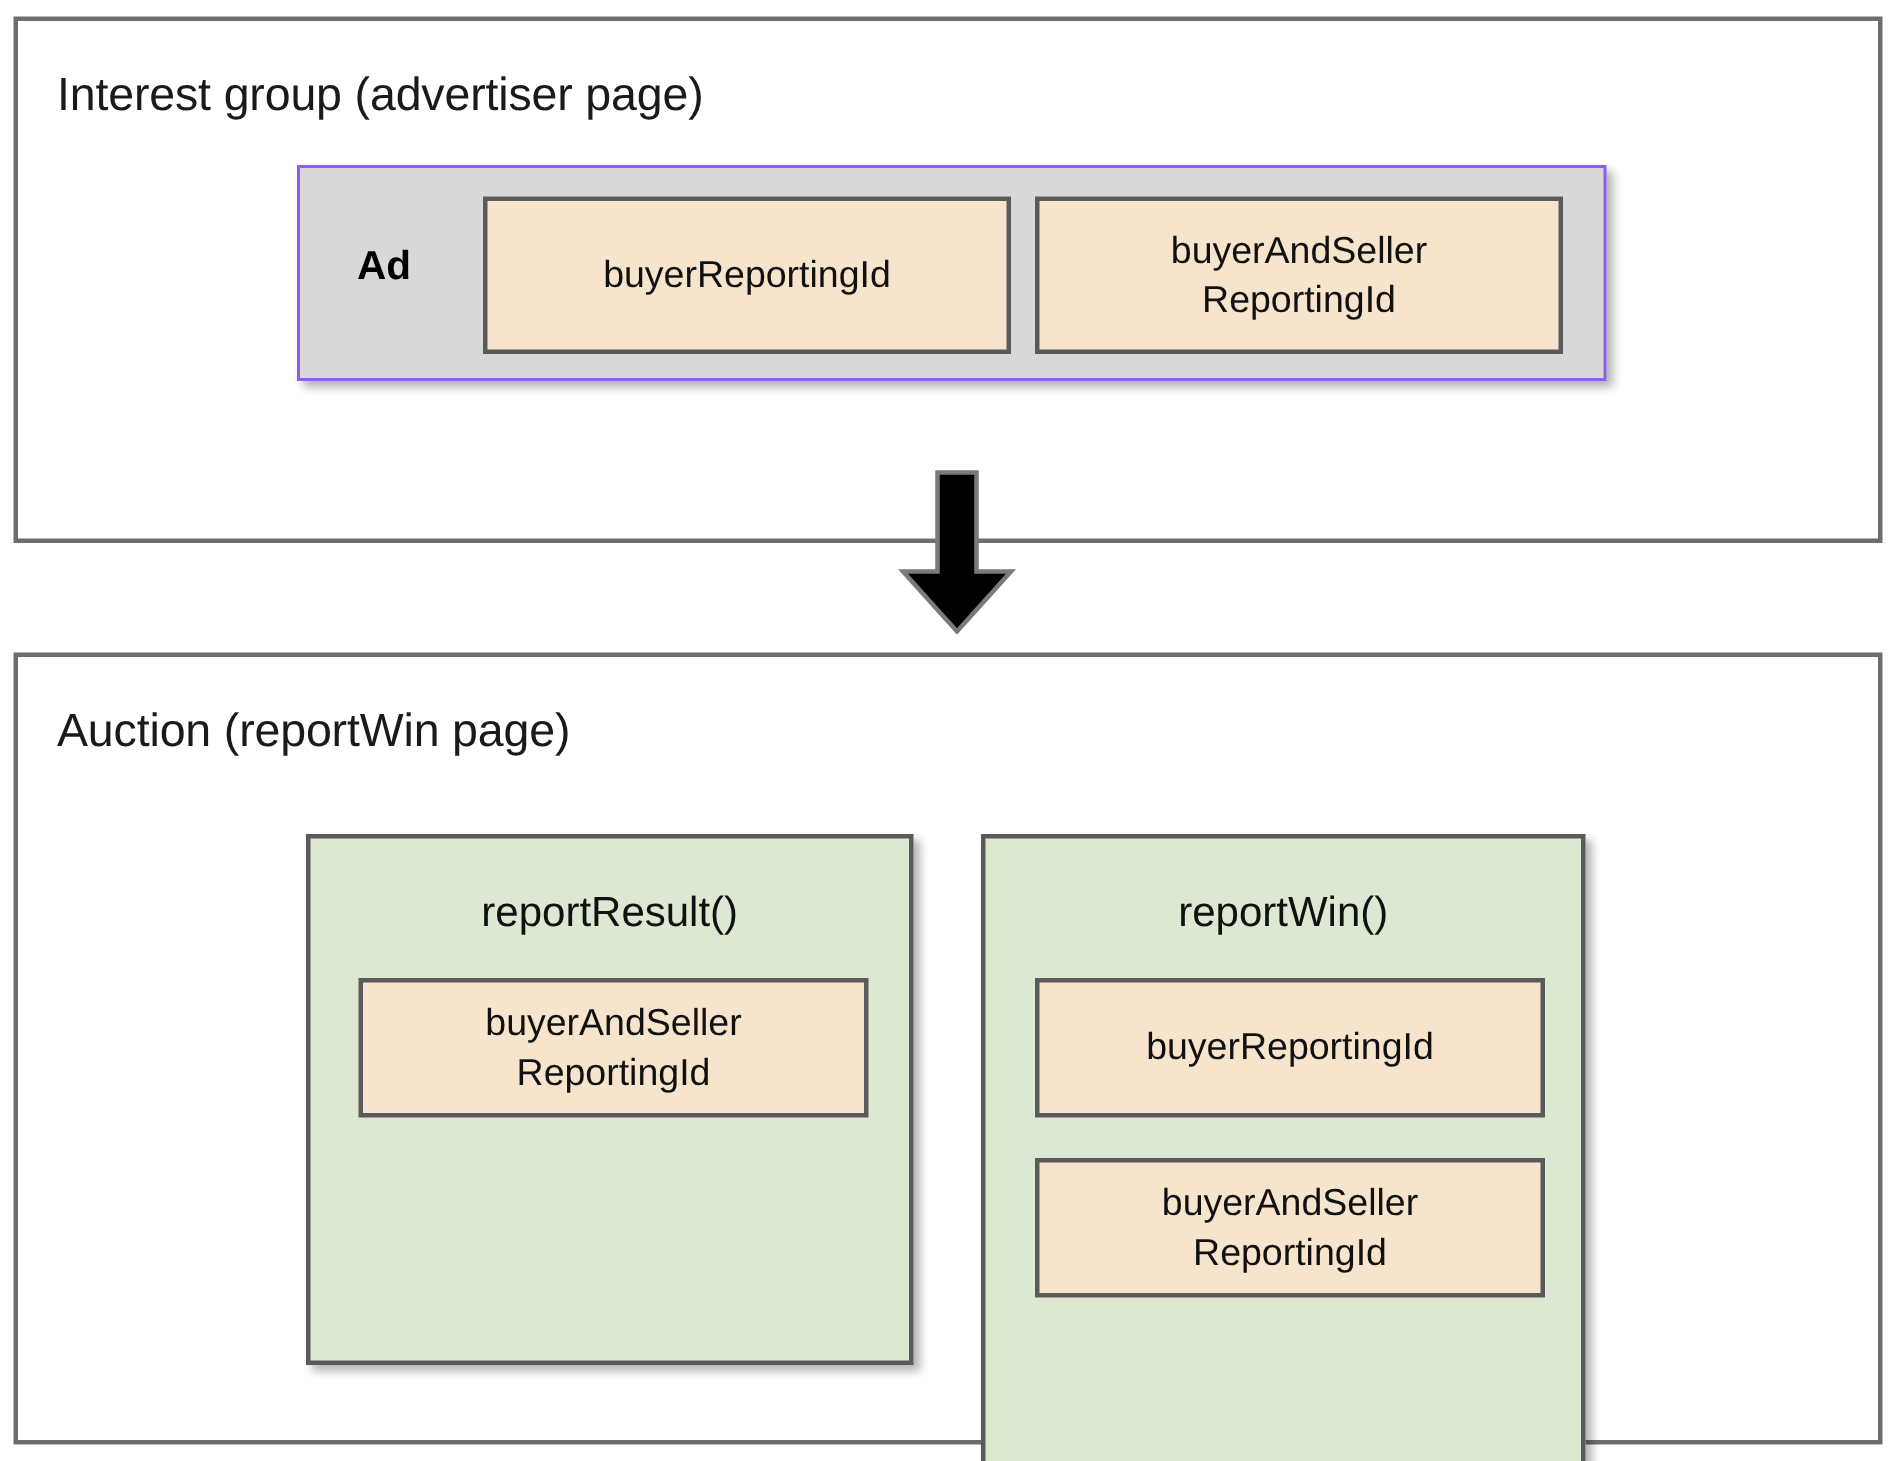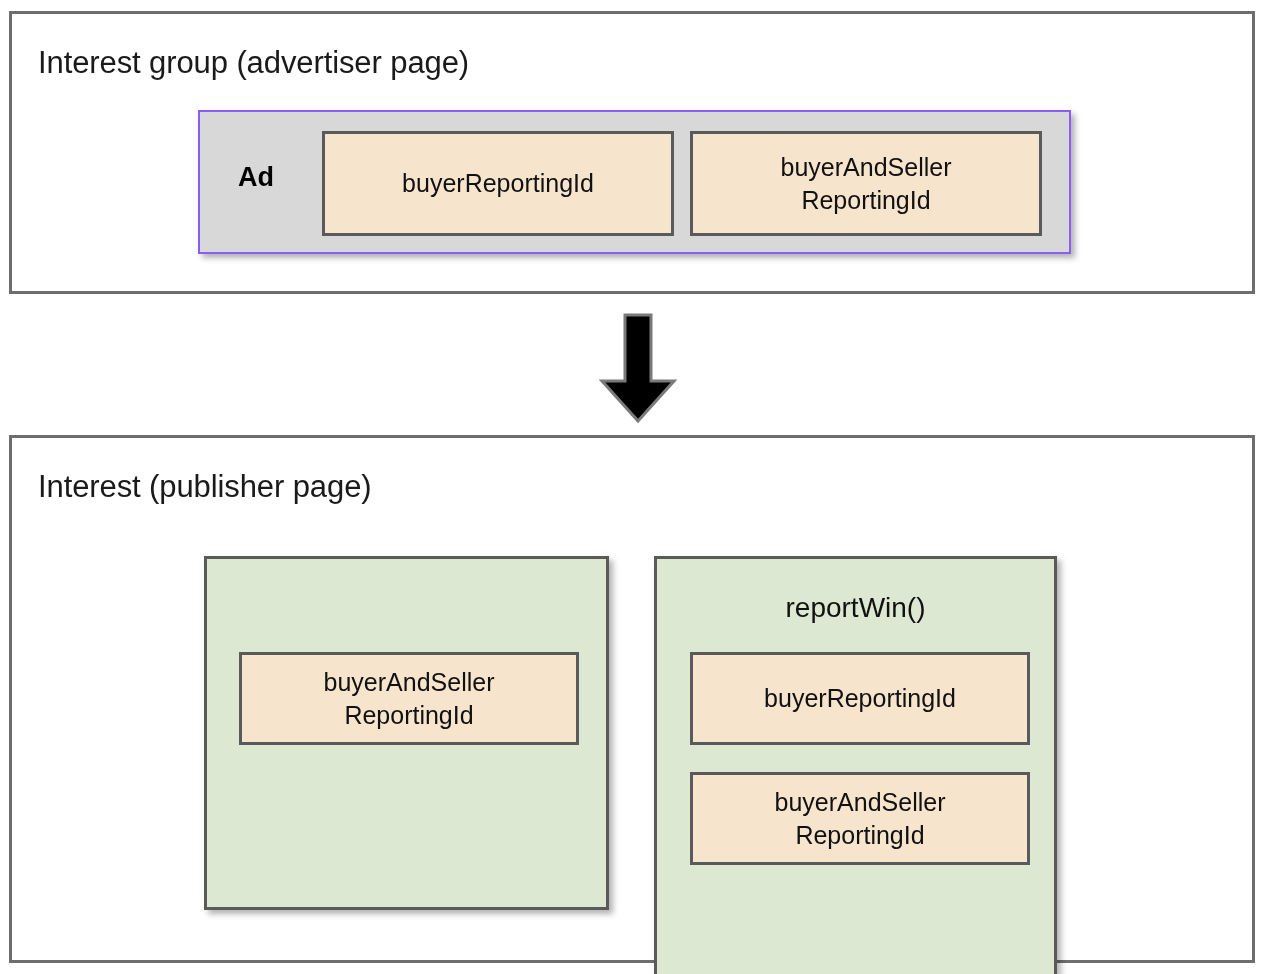--- a/index.html
+++ b/index.html
@@ -25,21 +25,21 @@
   .section {
     position: absolute;
     background: #ffffff;
     border: 3px solid #6e6e6e;
     box-sizing: border-box;
   }
   #section-interest-group {
     left: 9px;
     top: 11px;
     width: 1246px;
-    height: 283px;
+    height: 351px;
   }
   #section-auction {
     left: 9px;
     top: 435px;
     width: 1246px;
     height: 528px;
   }
   .section-title {
     position: absolute;
     left: 26px;
@@ -192,24 +192,25 @@
 
     </div>
   </div>
 
   <svg id="flow-arrow" viewBox="0 0 80 110">
     <polygon points="27,2 53,2 53,68 76,68 40,108 4,68 27,68" fill="#000000" stroke="#7a7a7a" stroke-width="3" stroke-linejoin="miter"></polygon>
   </svg>
 
   <div class="section" id="section-auction">
 
-    <div class="section-title" id="title-auction">Interest (publisher page)</div>
+    <div class="section-title" id="title-auction">Auction (reportWin page)</div>
 
     <div class="func-box boxshadow" id="func-report-result">
 
+      <div class="func-title">reportResult()</div>
 
       <div class="field-box" id="rr-field-buyerandseller">
         <div>
           <span>buyerAndSeller</span>
           <span>ReportingId</span>
         </div>
       </div>
     </div>
 
     <div class="func-box boxshadow" id="func-report-win">

